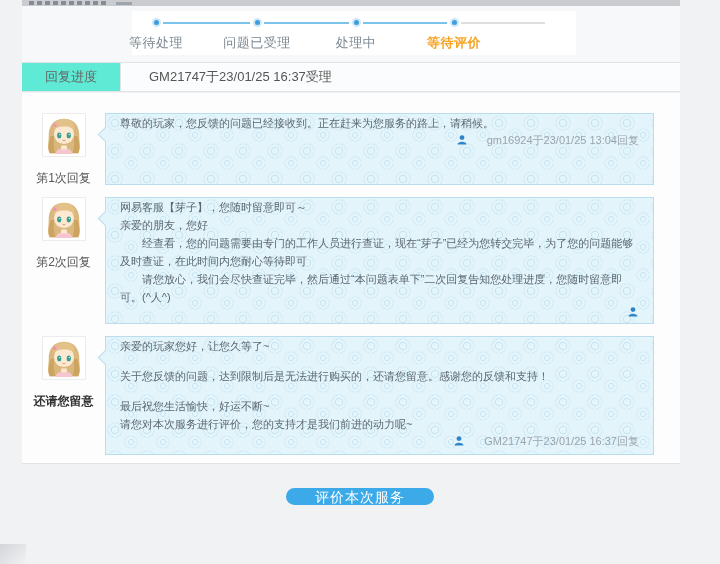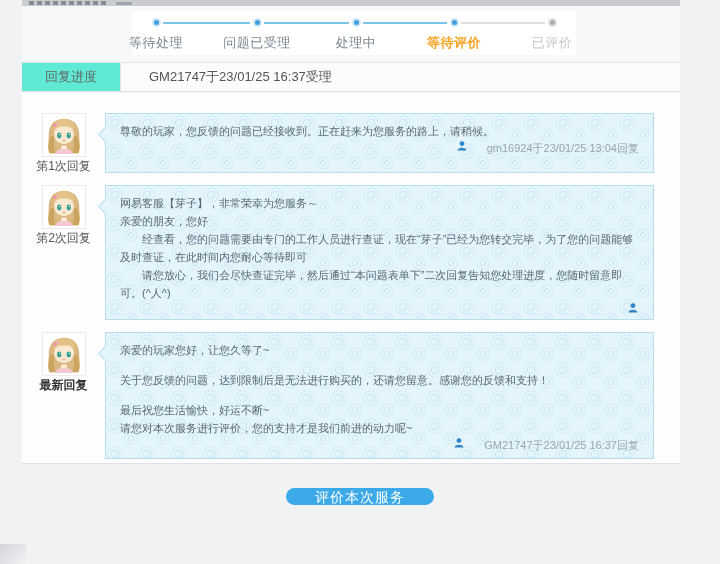--- a/index.html
+++ b/index.html
@@ -38,35 +38,35 @@
     text-align:center;line-height:28px;font-size:13px;color:#666;flex:none;}
   .progress-value{margin-left:28px;line-height:28px;font-size:13px;color:#555;}
 
   
   .main-panel{position:absolute;left:22px;top:93px;width:658px;height:371px;
     background:#fdfdfe;border-bottom:1px solid #e0e1e3;box-sizing:border-box;
     padding-top:20px;overflow:hidden;}
   .reply{display:flex;margin:0 26px 12px 0;}
   .reply-side{width:83px;flex:none;text-align:center;}
   .avatar{width:42px;height:42px;margin:0 auto;border:1px solid #ececec;background:#fff;overflow:hidden;}
-  .side-label{margin-top:2px;font-size:12px;line-height:14px;color:#555;}
+  .side-label{margin-top:14px;font-size:12px;line-height:14px;color:#555;}
   .reply.latest .side-label{font-weight:bold;color:#333;}
   .bubble{flex:1;position:relative;border:1px solid #badded;
     background-color:#e4f4fb;
     background-image:
       radial-gradient(circle at 9px 9px, rgba(141,202,228,0) 3px, rgba(141,202,228,.4) 3.5px, rgba(141,202,228,0) 4.5px, rgba(141,202,228,0) 6.5px, rgba(141,202,228,.3) 7px, rgba(141,202,228,0) 8px),
       radial-gradient(circle at 25px 21px, rgba(141,202,228,0) 2px, rgba(141,202,228,.35) 2.5px, rgba(141,202,228,0) 3.5px, rgba(141,202,228,0) 5.5px, rgba(141,202,228,.28) 6px, rgba(141,202,228,0) 7px);
     background-size:32px 28px;
-    padding:8px 14px 5px;box-sizing:border-box;}
+    padding:0 14px 5px;box-sizing:border-box;}
   .bubble .arrow{position:absolute;left:-6px;top:15px;width:10px;height:10px;
     background:#e4f4fb;border-left:1px solid #badded;border-bottom:1px solid #badded;
     transform:rotate(45deg);}
   .msg-line{font-size:11px;line-height:18px;min-height:18px;color:#5a6770;}
   .msg-line.blank{min-height:12px;line-height:12px;}
-  .stamp{display:flex;justify-content:flex-end;align-items:flex-start;gap:19px;
+  .stamp{display:flex;justify-content:flex-end;align-items:center;gap:19px;
     font-size:11px;line-height:16px;color:#9aa4ad;}
   .stamp svg{display:block;}
 
   
   .eval-btn{position:absolute;left:286px;top:488px;width:148px;height:17px;
     background:#3caae8;color:#fff;font-size:14px;border:none;border-radius:10px;
     font-family:inherit;cursor:pointer;letter-spacing:1px;}
   .corner-shade{position:absolute;left:0;bottom:0;width:26px;height:20px;
     background:linear-gradient(135deg,#d4d5d8,rgba(241,242,244,0));}
 </style>
@@ -101,26 +101,20 @@
     <span class="step-label">处理中</span>
   </div>
 <div class="connector" style="left: 231px; width: 84px;"></div>
   <div class="step current" style="left: 322px; font-weight: bold;">
     <span class="dot">
           <i></i>
         </span>
     <span class="step-label">等待评价</span>
   </div>
 <div class="connector pending" style="left: 329px; width: 84px;"></div>
-  <div class="step pending" style="left: 420px;">
-    <span class="dot">
-          <i></i>
-        </span>
-    <span class="step-label">已评价</span>
-  </div>
 </div>
 </div>
 
 <div class="progress-row">
   <div class="progress-label">回复进度</div>
   <div class="progress-value">GM21747于23/01/25 16:37受理</div>
 </div>
 
 <div class="main-panel">
   <div id="reply-list">
@@ -181,21 +175,21 @@
           <path d="M20.5 27.5 Q22 29 23.5 27.5" stroke="#c98a6a" stroke-width="0.9" fill="none"></path>
           <circle cx="12.5" cy="12" r="1.7" fill="#f48fb1"></circle>
           <circle cx="15" cy="10.3" r="1.3" fill="#f7a6c0"></circle>
         </svg>
       </div>
       <div class="side-label">第2次回复</div>
     </div>
     <div class="bubble">
       <i class="arrow"></i>
       <div class="lines">
-            <div class="msg-line">网易客服【芽子】，非常荣幸为您服务～</div>
+            <div class="msg-line">网易客服【芽子】，您随时留意即可～</div>
             <div class="msg-line">亲爱的朋友，您好</div>
             <div class="msg-line">　　经查看，您的问题需要由专门的工作人员进行查证，现在“芽子”已经为您转交完毕，为了您的问题能够及时查证，在此时间内您耐心等待即可</div>
             <div class="msg-line">　　请您放心，我们会尽快查证完毕，然后通过“本问题表单下”二次回复告知您处理进度，您随时留意即可。(^人^)</div>
           </div>
       <div class="stamp">
         <svg viewBox="0 0 16 16" width="12" height="12">
           <circle cx="8" cy="4.8" r="3.2" fill="#2e86c8"></circle>
           <path d="M2 14 C2 9.2 14 9.2 14 14 Z" fill="#2e86c8"></path>
         </svg>
       </div>
@@ -216,21 +210,21 @@
           <path d="M11 17 C11 8 16 5 22 5 C28 5 33 8 33 17 C29 13.5 27 13 22 13 C17 13 15 13.5 11 17 Z" fill="#e3c288"></path>
           <ellipse cx="17" cy="22.5" rx="2.2" ry="3" fill="#35a08f"></ellipse>
           <ellipse cx="27" cy="22.5" rx="2.2" ry="3" fill="#35a08f"></ellipse>
           <circle cx="17.6" cy="21.6" r="0.7" fill="#ffffff"></circle>
           <circle cx="27.6" cy="21.6" r="0.7" fill="#ffffff"></circle>
           <path d="M20.5 27.5 Q22 29 23.5 27.5" stroke="#c98a6a" stroke-width="0.9" fill="none"></path>
           <circle cx="12.5" cy="12" r="1.7" fill="#f48fb1"></circle>
           <circle cx="15" cy="10.3" r="1.3" fill="#f7a6c0"></circle>
         </svg>
       </div>
-      <div class="side-label">最新回复</div>
+      <div class="side-label">还请您留意</div>
     </div>
     <div class="bubble">
       <i class="arrow"></i>
       <div class="lines">
             <div class="msg-line">亲爱的玩家您好，让您久等了~</div>
             <div class="msg-line blank"></div>
             <div class="msg-line">关于您反馈的问题，达到限制后是无法进行购买的，还请您留意。感谢您的反馈和支持！</div>
             <div class="msg-line blank"></div>
             <div class="msg-line">最后祝您生活愉快，好运不断~</div>
             <div class="msg-line">请您对本次服务进行评价，您的支持才是我们前进的动力呢~</div>

